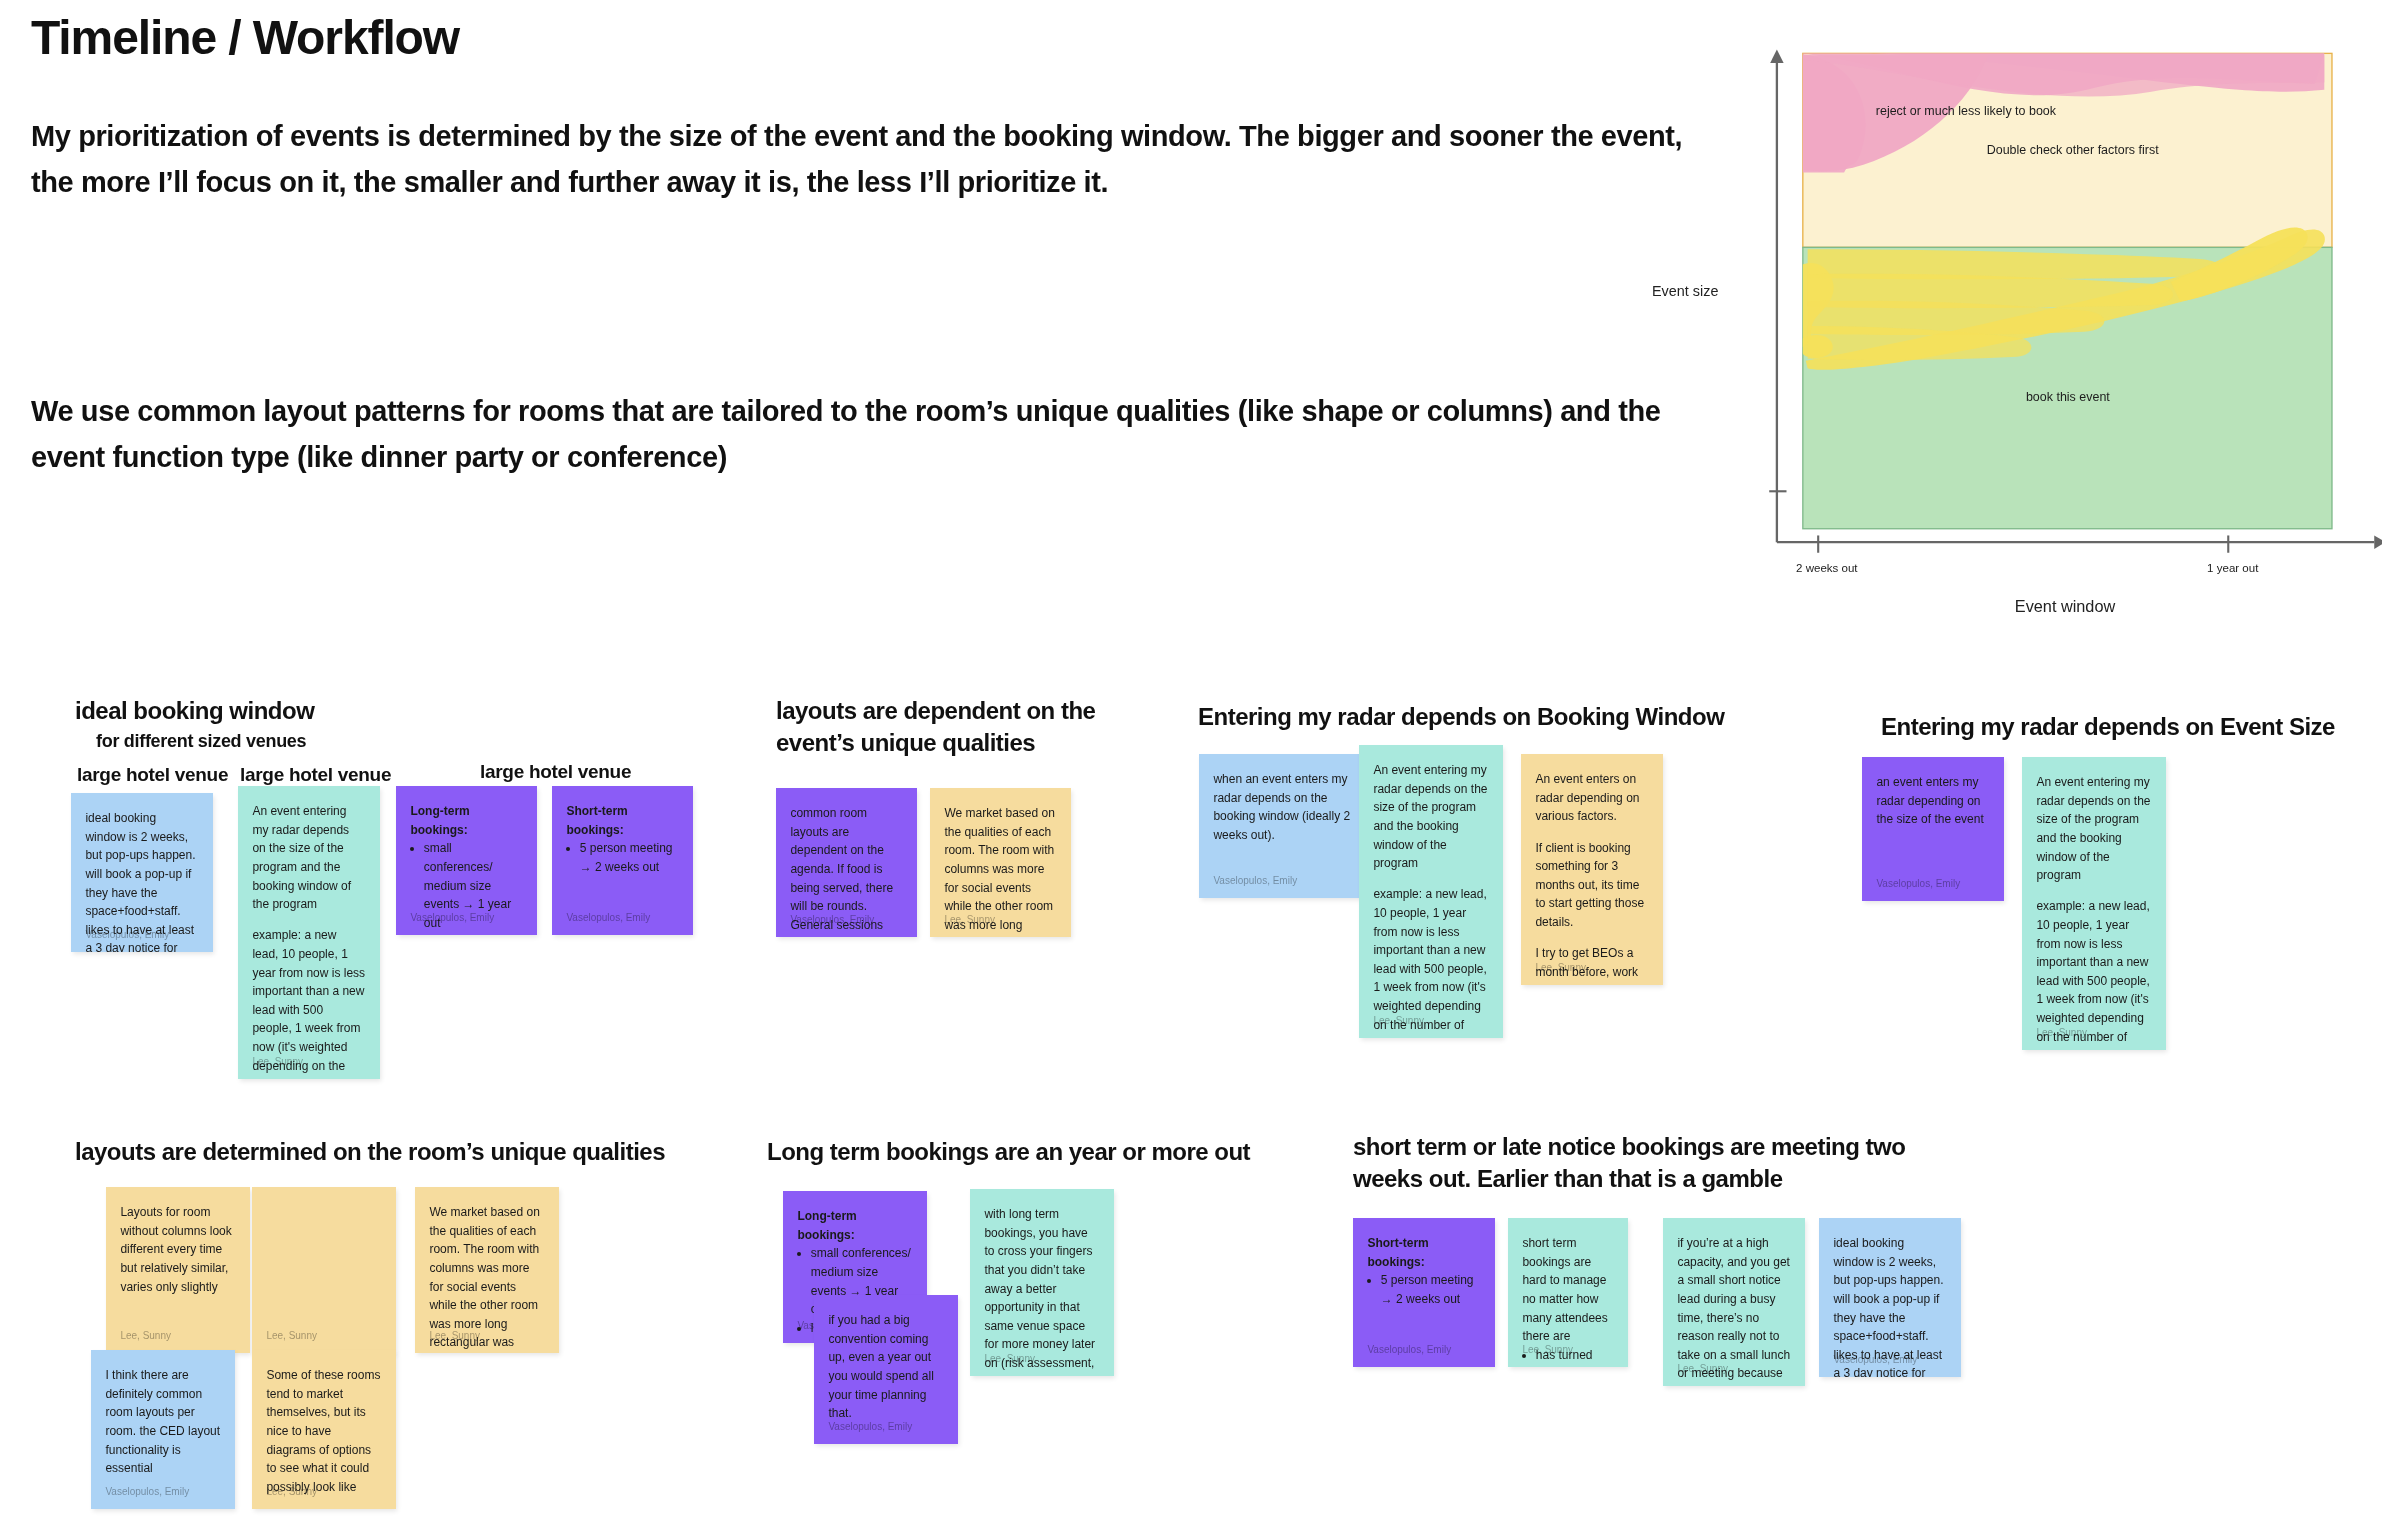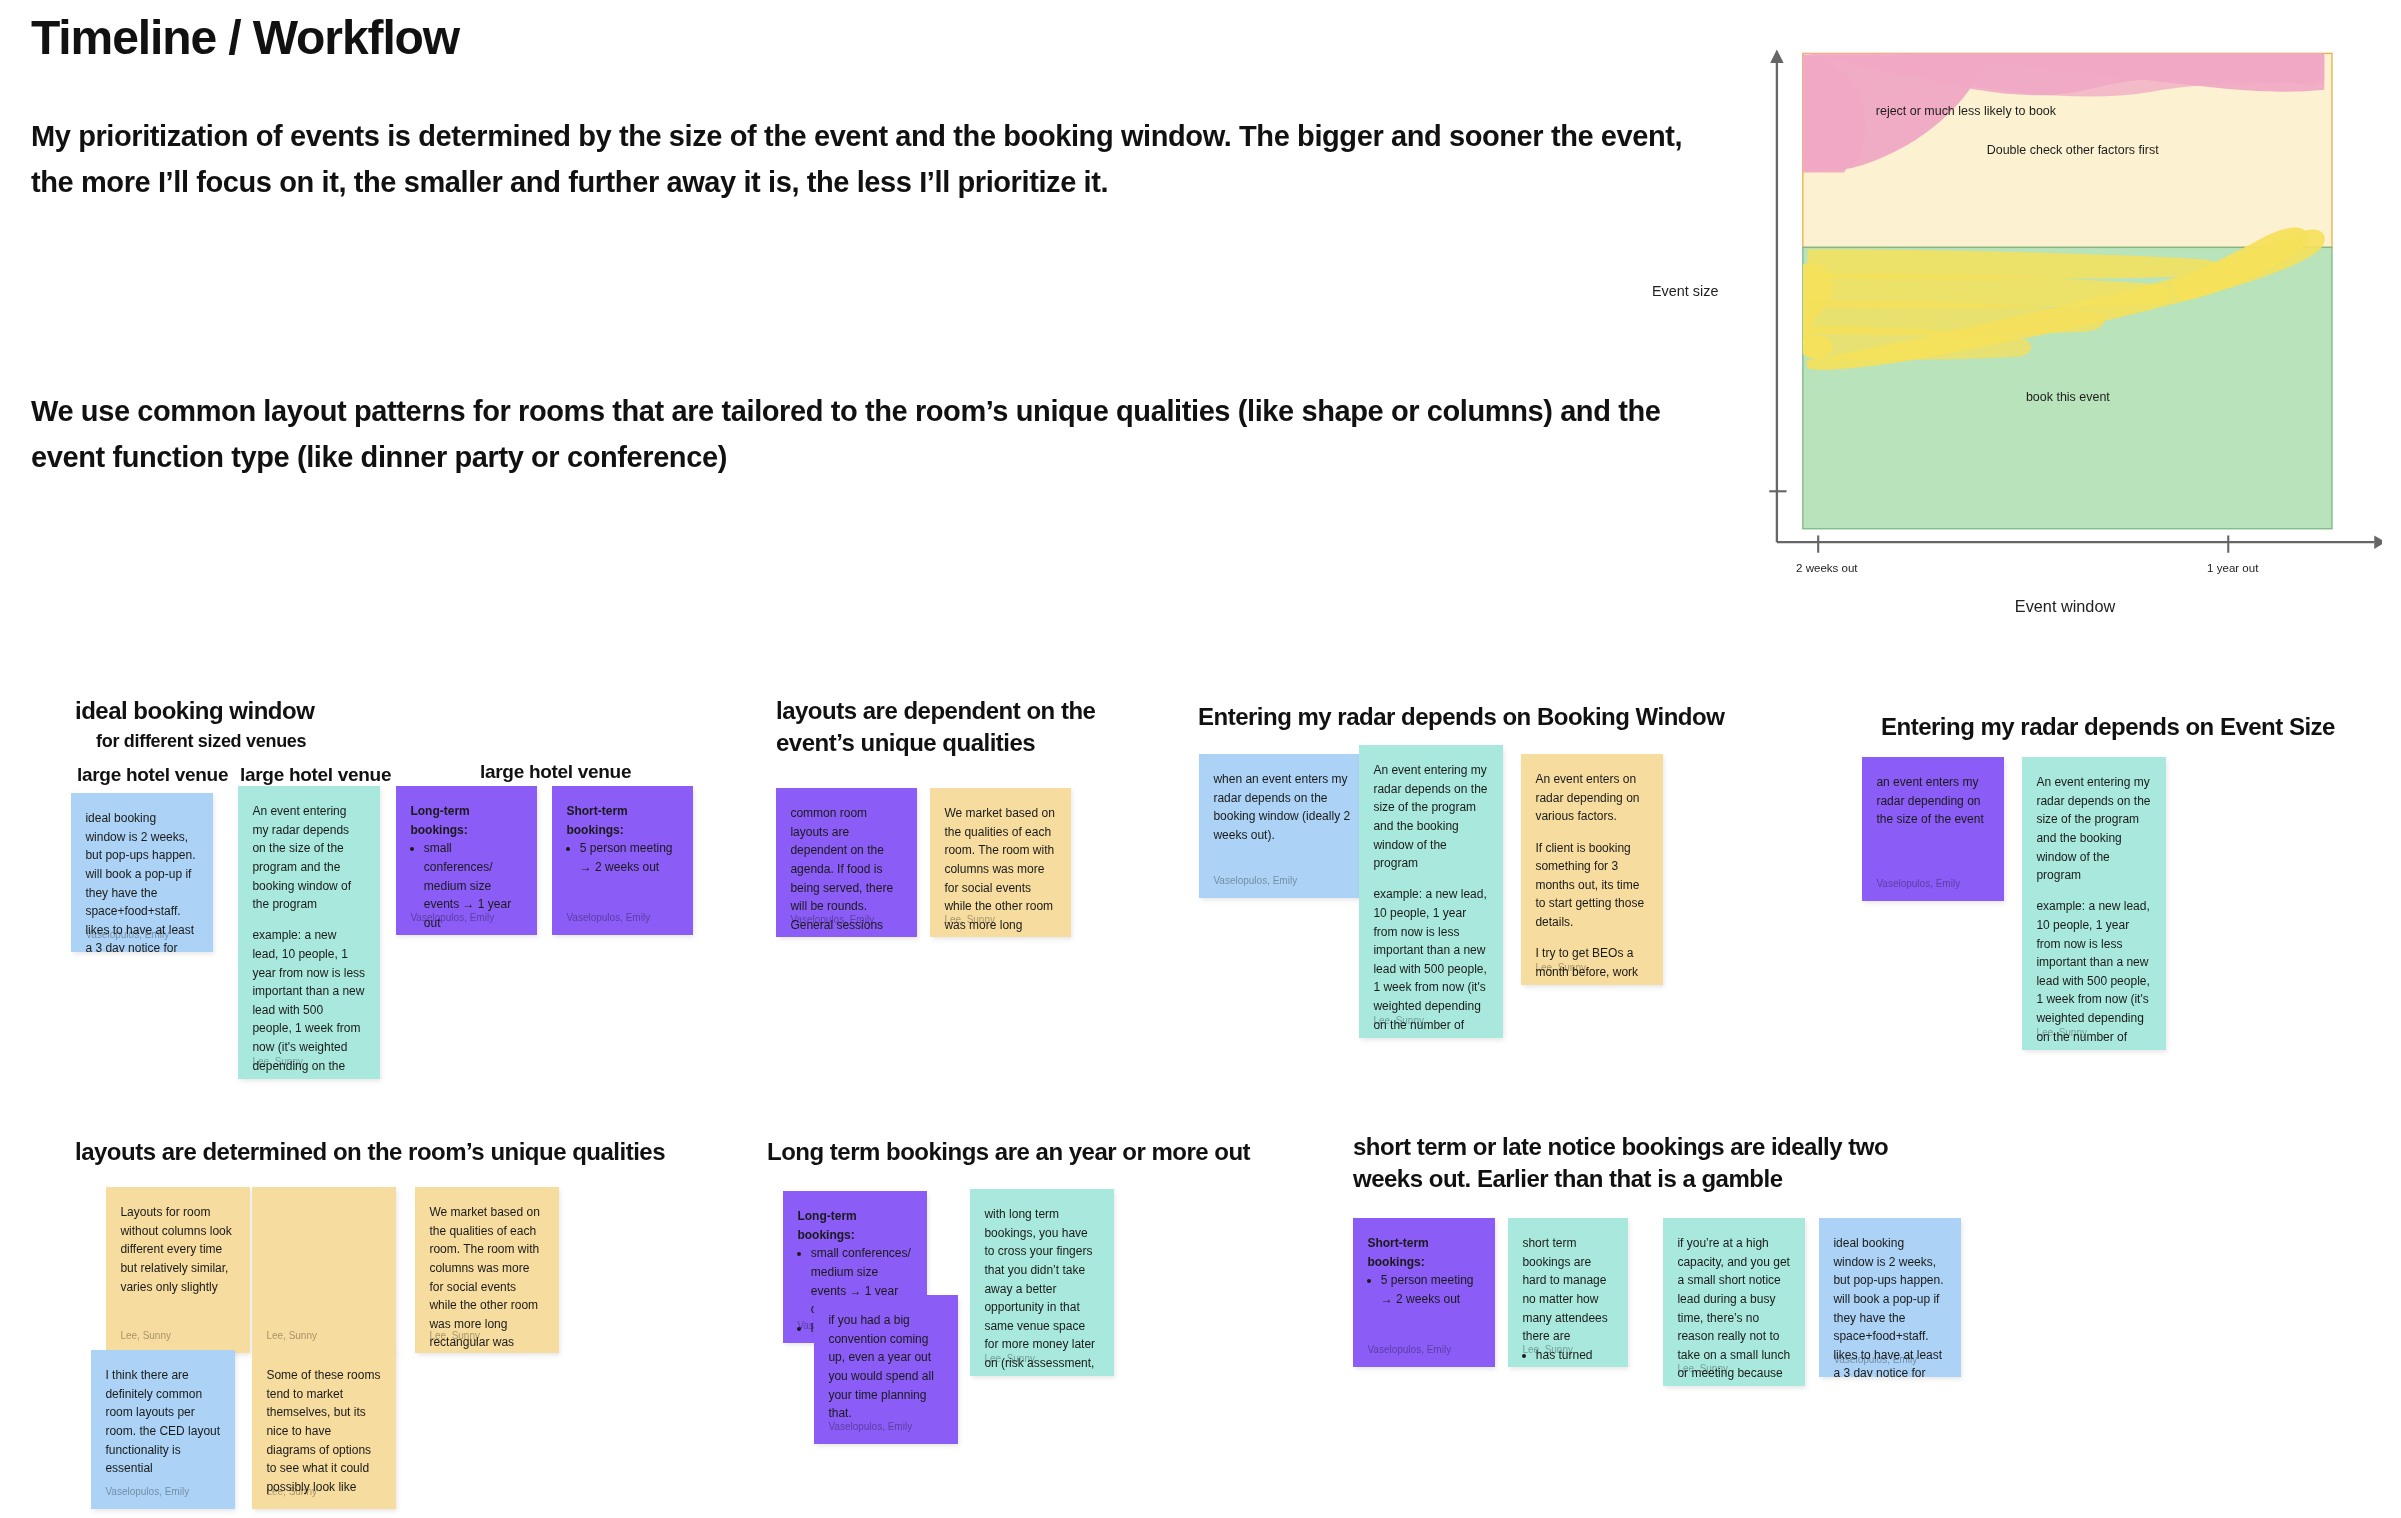--- a/index.html
+++ b/index.html
@@ -256,21 +256,21 @@
   <div class="note pink" style="left:814px; top:1295px; width:144px; height:149px;">
     <span class="body">if you had a big convention coming up, even a year out you would spend all your time planning that.</span>
     <span class="author">Vaselopulos, Emily</span>
   </div>
 
   <div class="note mint" style="left:970px; top:1189px; width:144px; height:187px;">
     <span class="body">with long term bookings, you have to cross your fingers that you didn’t take away a better opportunity in that same venue space for more money later on (risk assessment, is it the right decision to book this early out?)</span>
     <span class="author">Lee, Sunny</span>
   </div>
 
-  <div class="sec-title" style="left:1353px; top:1131px; width:576px;">short term or late notice bookings are ideally two weeks out. Earlier than that is a gamble</div>
+  <div class="sec-title" style="left:1353px; top:1131px; width:576px;">short term or late notice bookings are meeting two weeks out. Earlier than that is a gamble</div>
 
   <div class="note pink" style="left:1353px; top:1218px; width:142px; height:149px;">
     <span class="bhead">Short-term bookings:</span>
     <ul>
       <li>5 person meeting → 2 weeks out</li>
     </ul>
     <span class="author">Vaselopulos, Emily</span>
   </div>
 
   <div class="note mint" style="left:1508px; top:1218px; width:120px; height:149px;">

